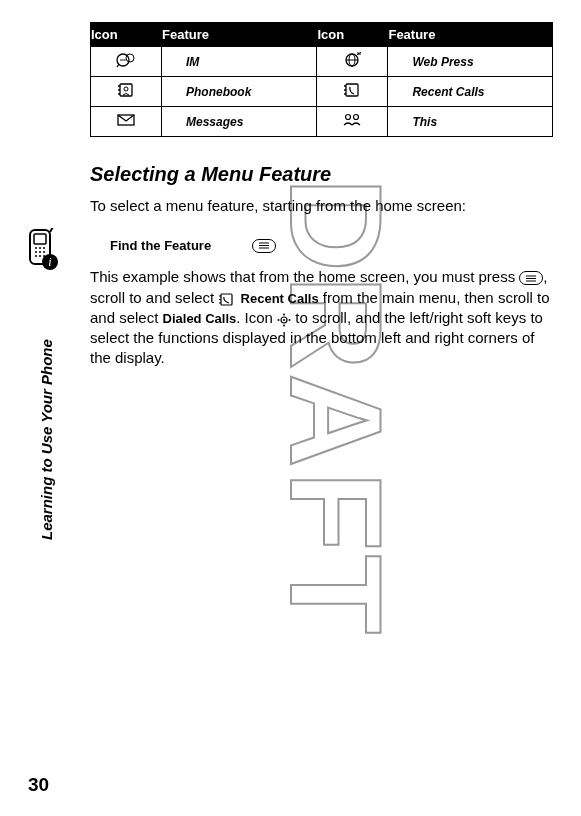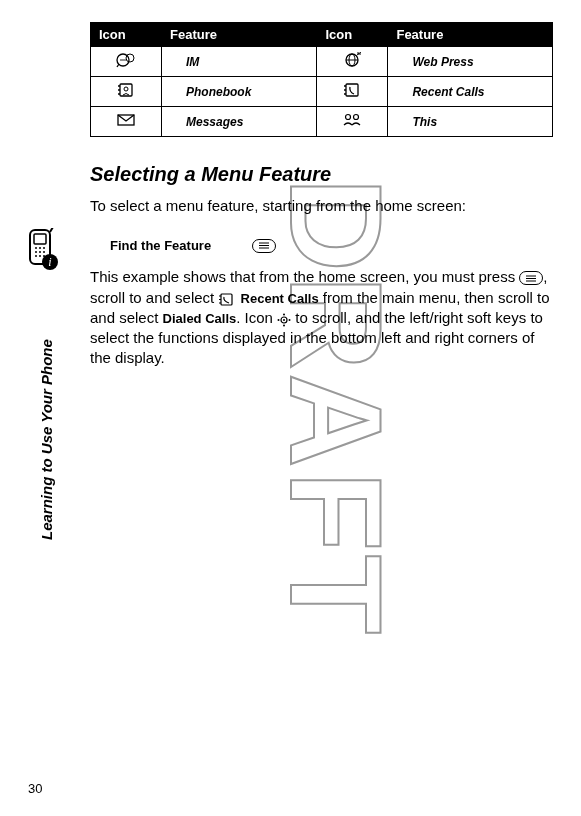--- a/index.html
+++ b/index.html
@@ -29,21 +29,21 @@
   table.feat {
     width: 100%;
     border-collapse: collapse;
     font-size: 13px;
   }
   table.feat th {
     background: #000;
     color: #fff;
     text-align: left;
     font-weight: bold;
-    padding: 4px 8px;
+    padding: 4px 0;
     border: 1px solid #000;
     font-style: normal;
   }
   table.feat td {
     border: 1px solid #000;
     padding: 5px 24px;
     vertical-align: middle;
   }
   table.feat td.icn { width: 54px; text-align: left; }
   table.feat td.lbl { font-family: "Arial Black", Arial, sans-serif; font-weight: 900; font-style: italic; font-size: 12px; }
@@ -99,22 +99,22 @@
     position: absolute;
     left: 26px;
     top: 228px;
     width: 36px;
     height: 44px;
   }
   .page-num {
     position: absolute;
     left: 28px;
     bottom: 20px;
-    font-weight: normal;
-    font-size: 13px;
+    font-weight: bold;
+    font-size: 19px;
   }
   .inline-icon { display:inline-block; vertical-align:middle; width:18px; height:14px; }
   .inline-bold { font-family:"Arial Black",Arial,sans-serif; font-weight:900; font-size:13px; }
   .inline-nav { display:inline-block; vertical-align:middle; width:14px; height:14px; }
 </style>
 </head>
 <body>
 
 <div class="watermark">
   <svg width="260" height="700" viewBox="0 0 260 700">

